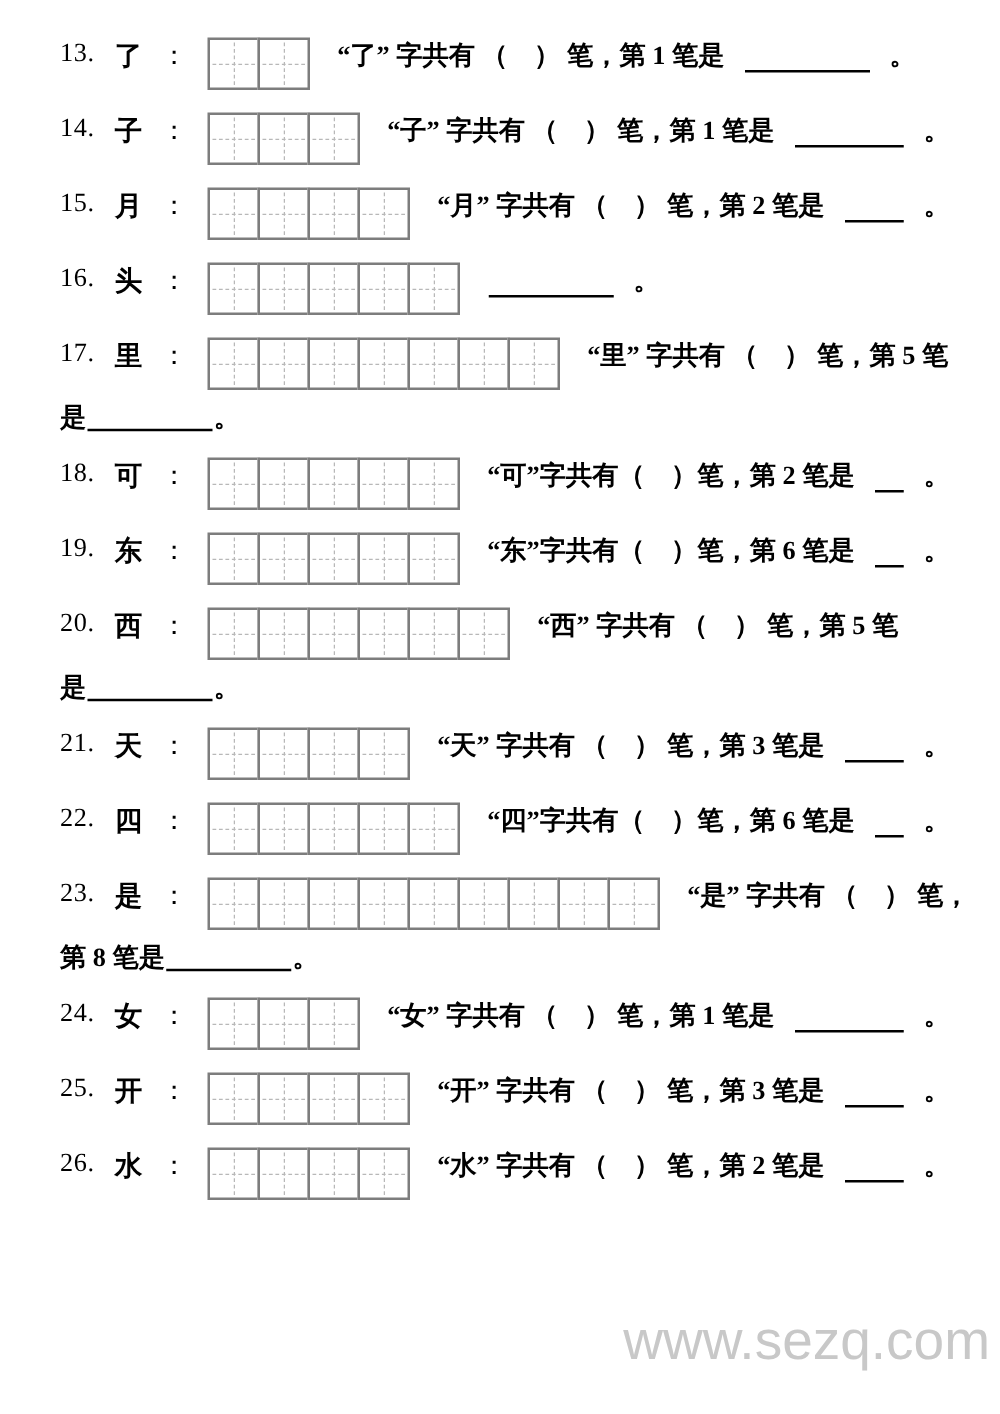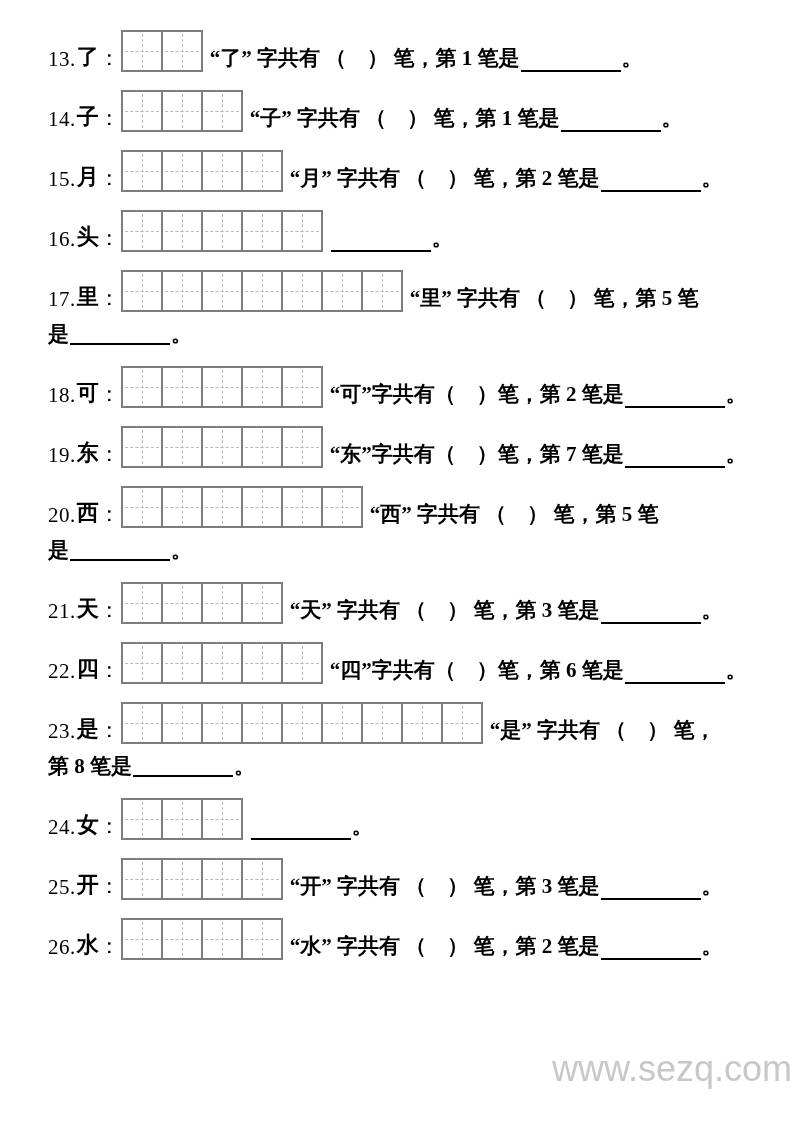--- a/index.html
+++ b/index.html
@@ -19,22 +19,23 @@
     --wm-color: #c8c8c8;
   }
   .content {
     padding: 30px 40px 0 48px;
   }
   .item {
     margin-bottom: 18px;
   }
   .line1 {
     display: flex;
-    align-items: flex-end;
+    align-items: flex-start;
     white-space: nowrap;
+    gap: 15px;
   }
   .num {
     font-size: 21px;
     letter-spacing: 0.5px;
   }
   .char {
     font-size: 22px;
     font-weight: bold;
     margin-left: 1px;
   }
@@ -88,21 +89,21 @@
     align-items: center;
     margin-top: 8px;
     white-space: nowrap;
   }
   .line2 .blank { height: 20px; }
   .watermark {
     position: absolute;
     right: 8px;
     top: 1048px;
     font-family: "Liberation Sans", "DejaVu Sans", sans-serif;
-    font-size: 36px;
+    font-size: 44px;
     color: var(--wm-color);
     white-space: nowrap;
   }
 </style>
 </head>
 <body style="--grid-border: #7d7d7d; --grid-dash: #b8b8b8; --wm-color: #c8c8c8; background: rgb(255, 255, 255); color: rgb(0, 0, 0);">
 
 <div class="content" id="worksheet">
   <div class="item">
     <div class="line1">
@@ -221,21 +222,21 @@
       <span class="num">19.</span>
       <span class="char">东</span>
       <span class="colon">：</span>
       <span class="grid">
           <span class="box"></span>
           <span class="box"></span>
           <span class="box"></span>
           <span class="box"></span>
           <span class="box"></span>
         </span>
-      <span class="q">“东”字共有（　）笔，第 7 笔是</span>
+      <span class="q">“东”字共有（　）笔，第 6 笔是</span>
       <span class="blank b1"></span>
       <span class="period p1">。</span>
     </div>
 
   </div>
 
   <div class="item">
     <div class="line1">
       <span class="num">20.</span>
       <span class="char">西</span>
@@ -324,20 +325,21 @@
   <div class="item">
     <div class="line1">
       <span class="num">24.</span>
       <span class="char">女</span>
       <span class="colon">：</span>
       <span class="grid">
           <span class="box"></span>
           <span class="box"></span>
           <span class="box"></span>
         </span>
+      <span class="q">“女” 字共有 （　） 笔，第 1 笔是</span>
       <span class="blank b1"></span>
       <span class="period p1">。</span>
     </div>
 
   </div>
 
   <div class="item">
     <div class="line1">
       <span class="num">25.</span>
       <span class="char">开</span>

